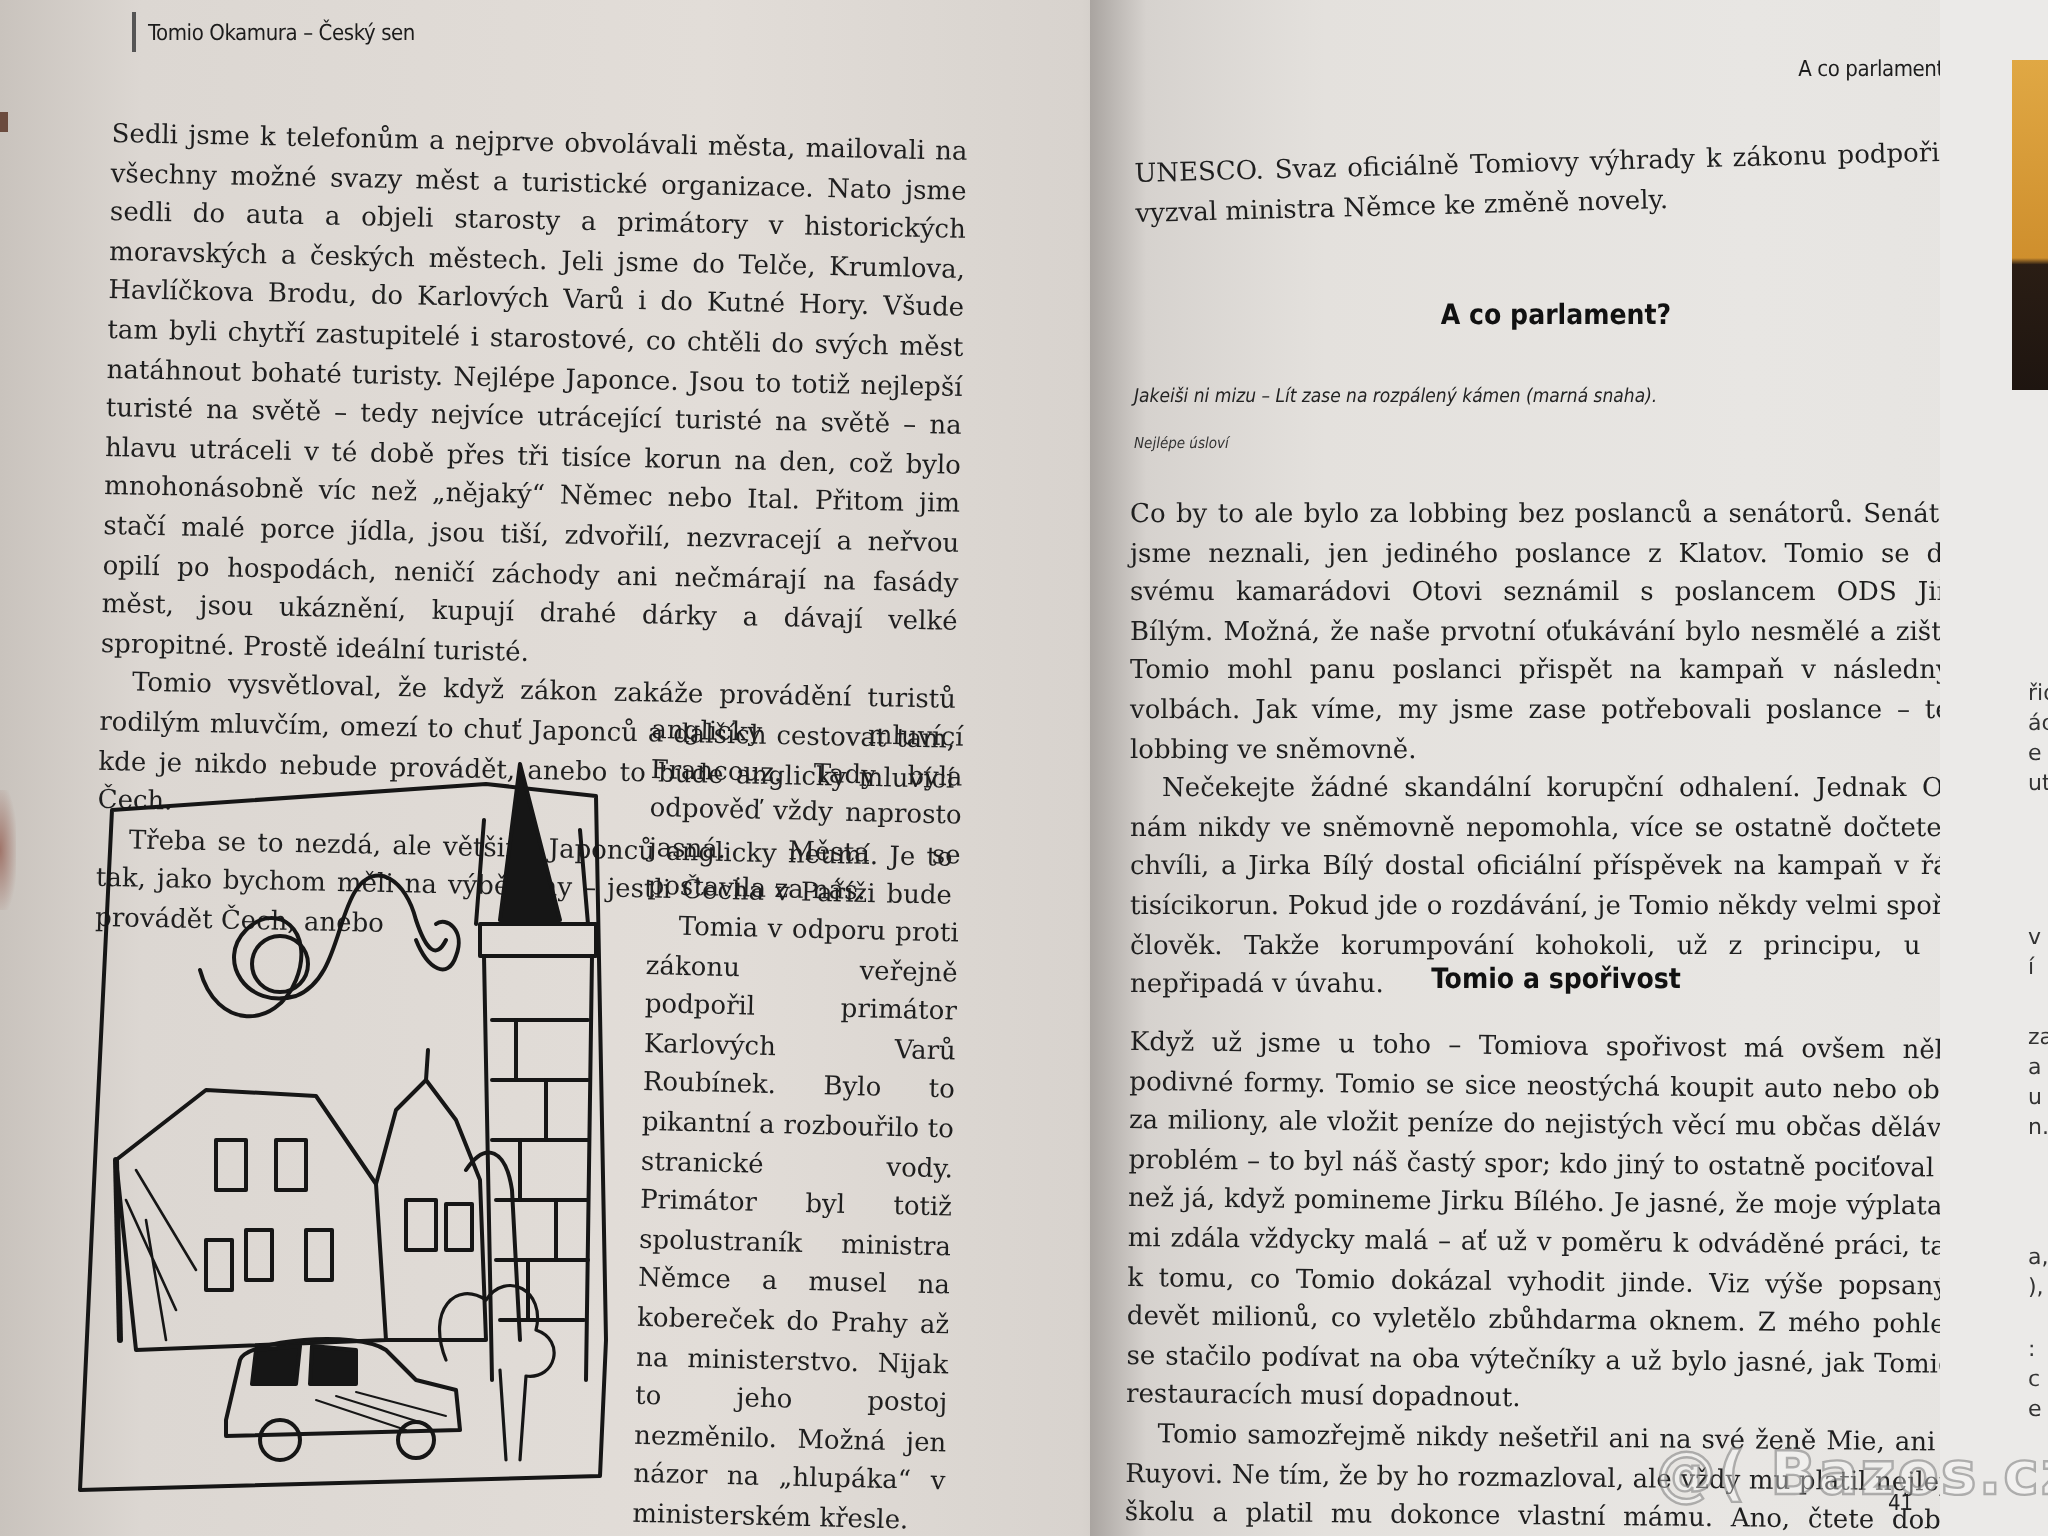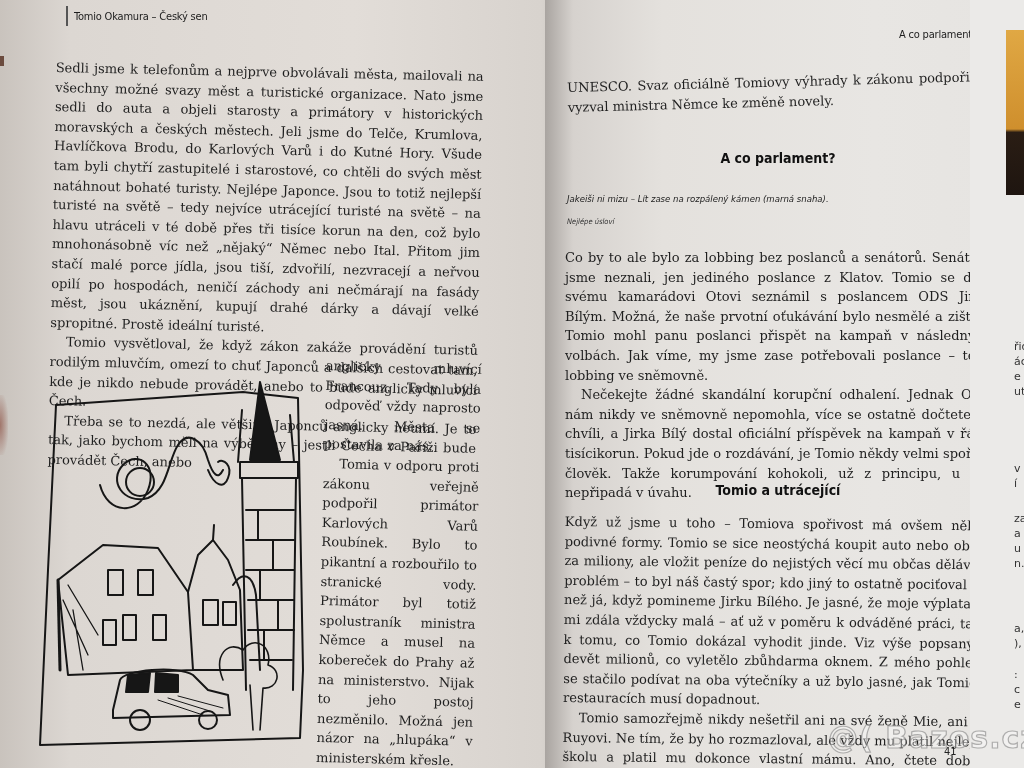--- a/index.html
+++ b/index.html
@@ -147,21 +147,21 @@
 
   <div class="section-heading" style="top:150px;">A co parlament?</div>
   <div class="epigraph">Jakeiši ni mizu – Lít zase na rozpálený kámen (marná snaha).</div>
   <div class="epigraph-source">Nejlépe úsloví</div>
 
   <div class="body-text p2">
     <p>Co by to ale bylo za lobbing bez poslanců a senátorů. Senátory jsme neznali, jen jediného poslance z Klatov. Tomio se díky svému kamarádovi Otovi seznámil s poslancem ODS Jiřím Bílým. Možná, že naše prvotní oťukávání bylo nesmělé a zištné. Tomio mohl panu poslanci přispět na kampaň v následných volbách. Jak víme, my jsme zase potřebovali poslance – tedy lobbing ve sněmovně.</p>
     <p class="indent">Nečekejte žádné skandální korupční odhalení. Jednak ODS nám nikdy ve sněmovně nepomohla, více se ostatně dočtete za chvíli, a Jirka Bílý dostal oficiální příspěvek na kampaň v řádu tisícikorun. Pokud jde o rozdávání, je Tomio někdy velmi spořivý člověk. Takže korumpování kohokoli, už z principu, u něj nepřipadá v úvahu.</p>
   </div>
 
-  <div class="section-heading" style="top:482px;">Tomio a utrácející</div>
+  <div class="section-heading" style="top:482px;">Tomio a spořivost</div>
 
   <div class="body-text p3">
     <p>Když už jsme u toho – Tomiova spořivost má ovšem někdy podivné formy. Tomio se sice neostýchá koupit auto nebo obraz za miliony, ale vložit peníze do nejistých věcí mu občas dělávalo problém – to byl náš častý spor; kdo jiný to ostatně pociťoval víc než já, když pomineme Jirku Bílého. Je jasné, že moje výplata se mi zdála vždycky malá – ať už v poměru k odváděné práci, tak i k tomu, co Tomio dokázal vyhodit jinde. Viz výše popsaných devět milionů, co vyletělo zbůhdarma oknem. Z mého pohledu se stačilo podívat na oba výtečníky a už bylo jasné, jak Tomio v restauracích musí dopadnout.</p>
     <p class="indent">Tomio samozřejmě nikdy nešetřil ani na své ženě Mie, ani na Ruyovi. Ne tím, že by ho rozmazloval, ale vždy mu platil nejlepší školu a platil mu dokonce vlastní mámu. Ano, čtete dobře. Tomio nechtěl, aby se Mie po rozvo-</p>
   </div>
 </div>
 
 <div class="next-page-edge">
   <div class="photo-strip"></div>
   <div class="edge-text" style="top:340px;">řid</div>

